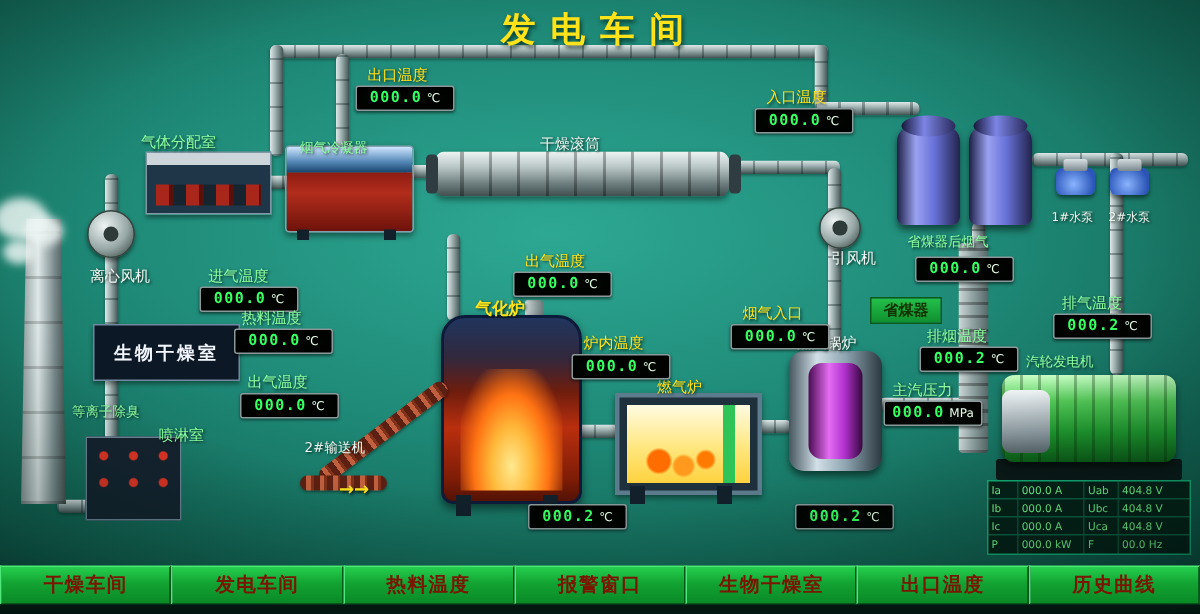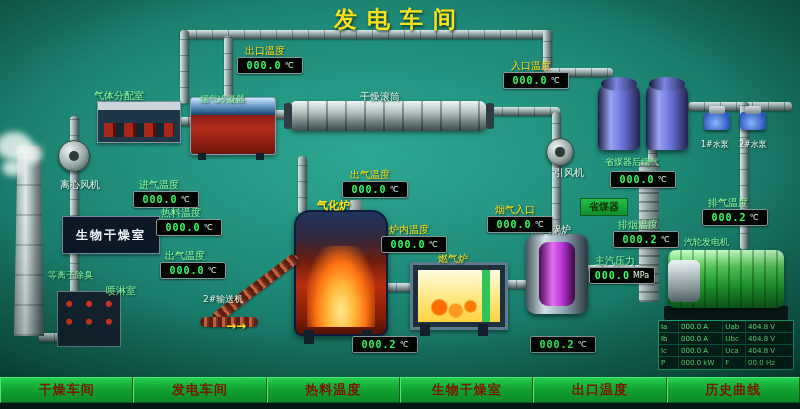--- a/index.html
+++ b/index.html
@@ -312,19 +312,20 @@
     <span class="v">000.2</span>
     <span class="u">℃</span>
   </div>
 
   <div class="vignette"></div>
 
   <div class="navbar">
     <button class="navbtn">干燥车间</button>
     <button class="navbtn">发电车间</button>
     <button class="navbtn">热料温度</button>
+    <button class="navbtn">报警窗口</button>
     <button class="navbtn">生物干燥室</button>
     <button class="navbtn">出口温度</button>
     <button class="navbtn">历史曲线</button>
   </div>
   <div class="bottomedge"></div>
 
 </div>
 
 </body></html>

